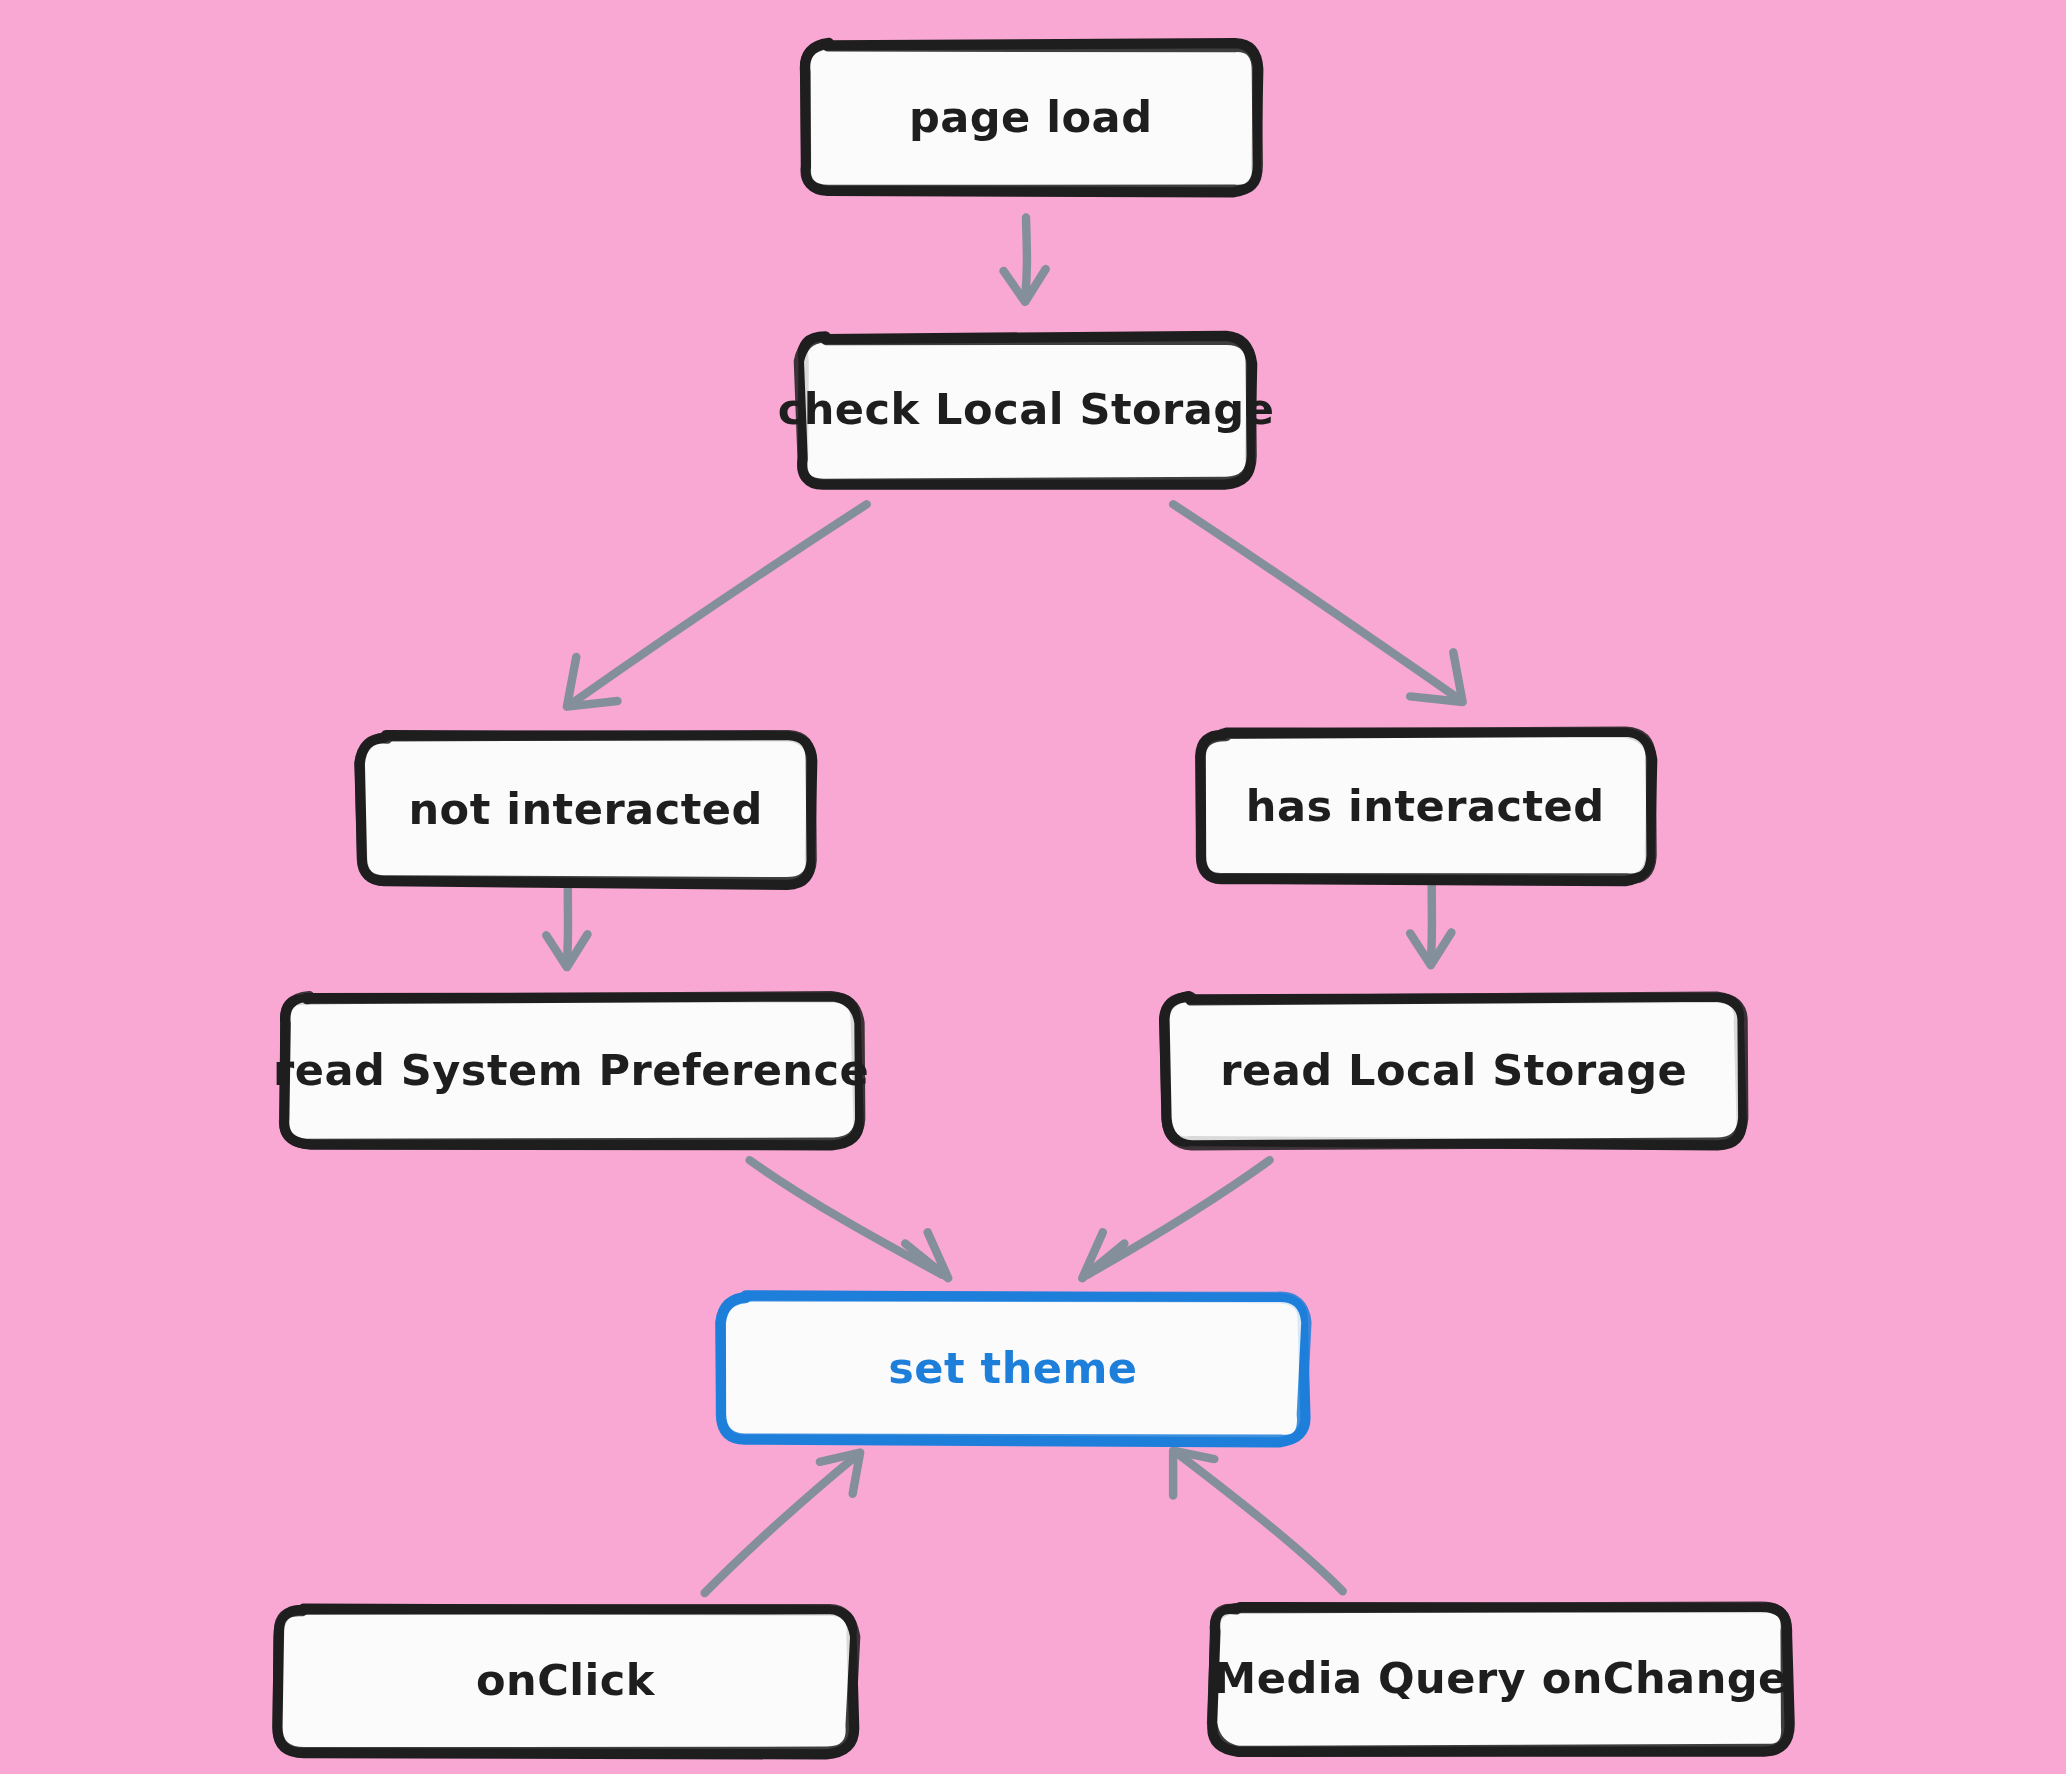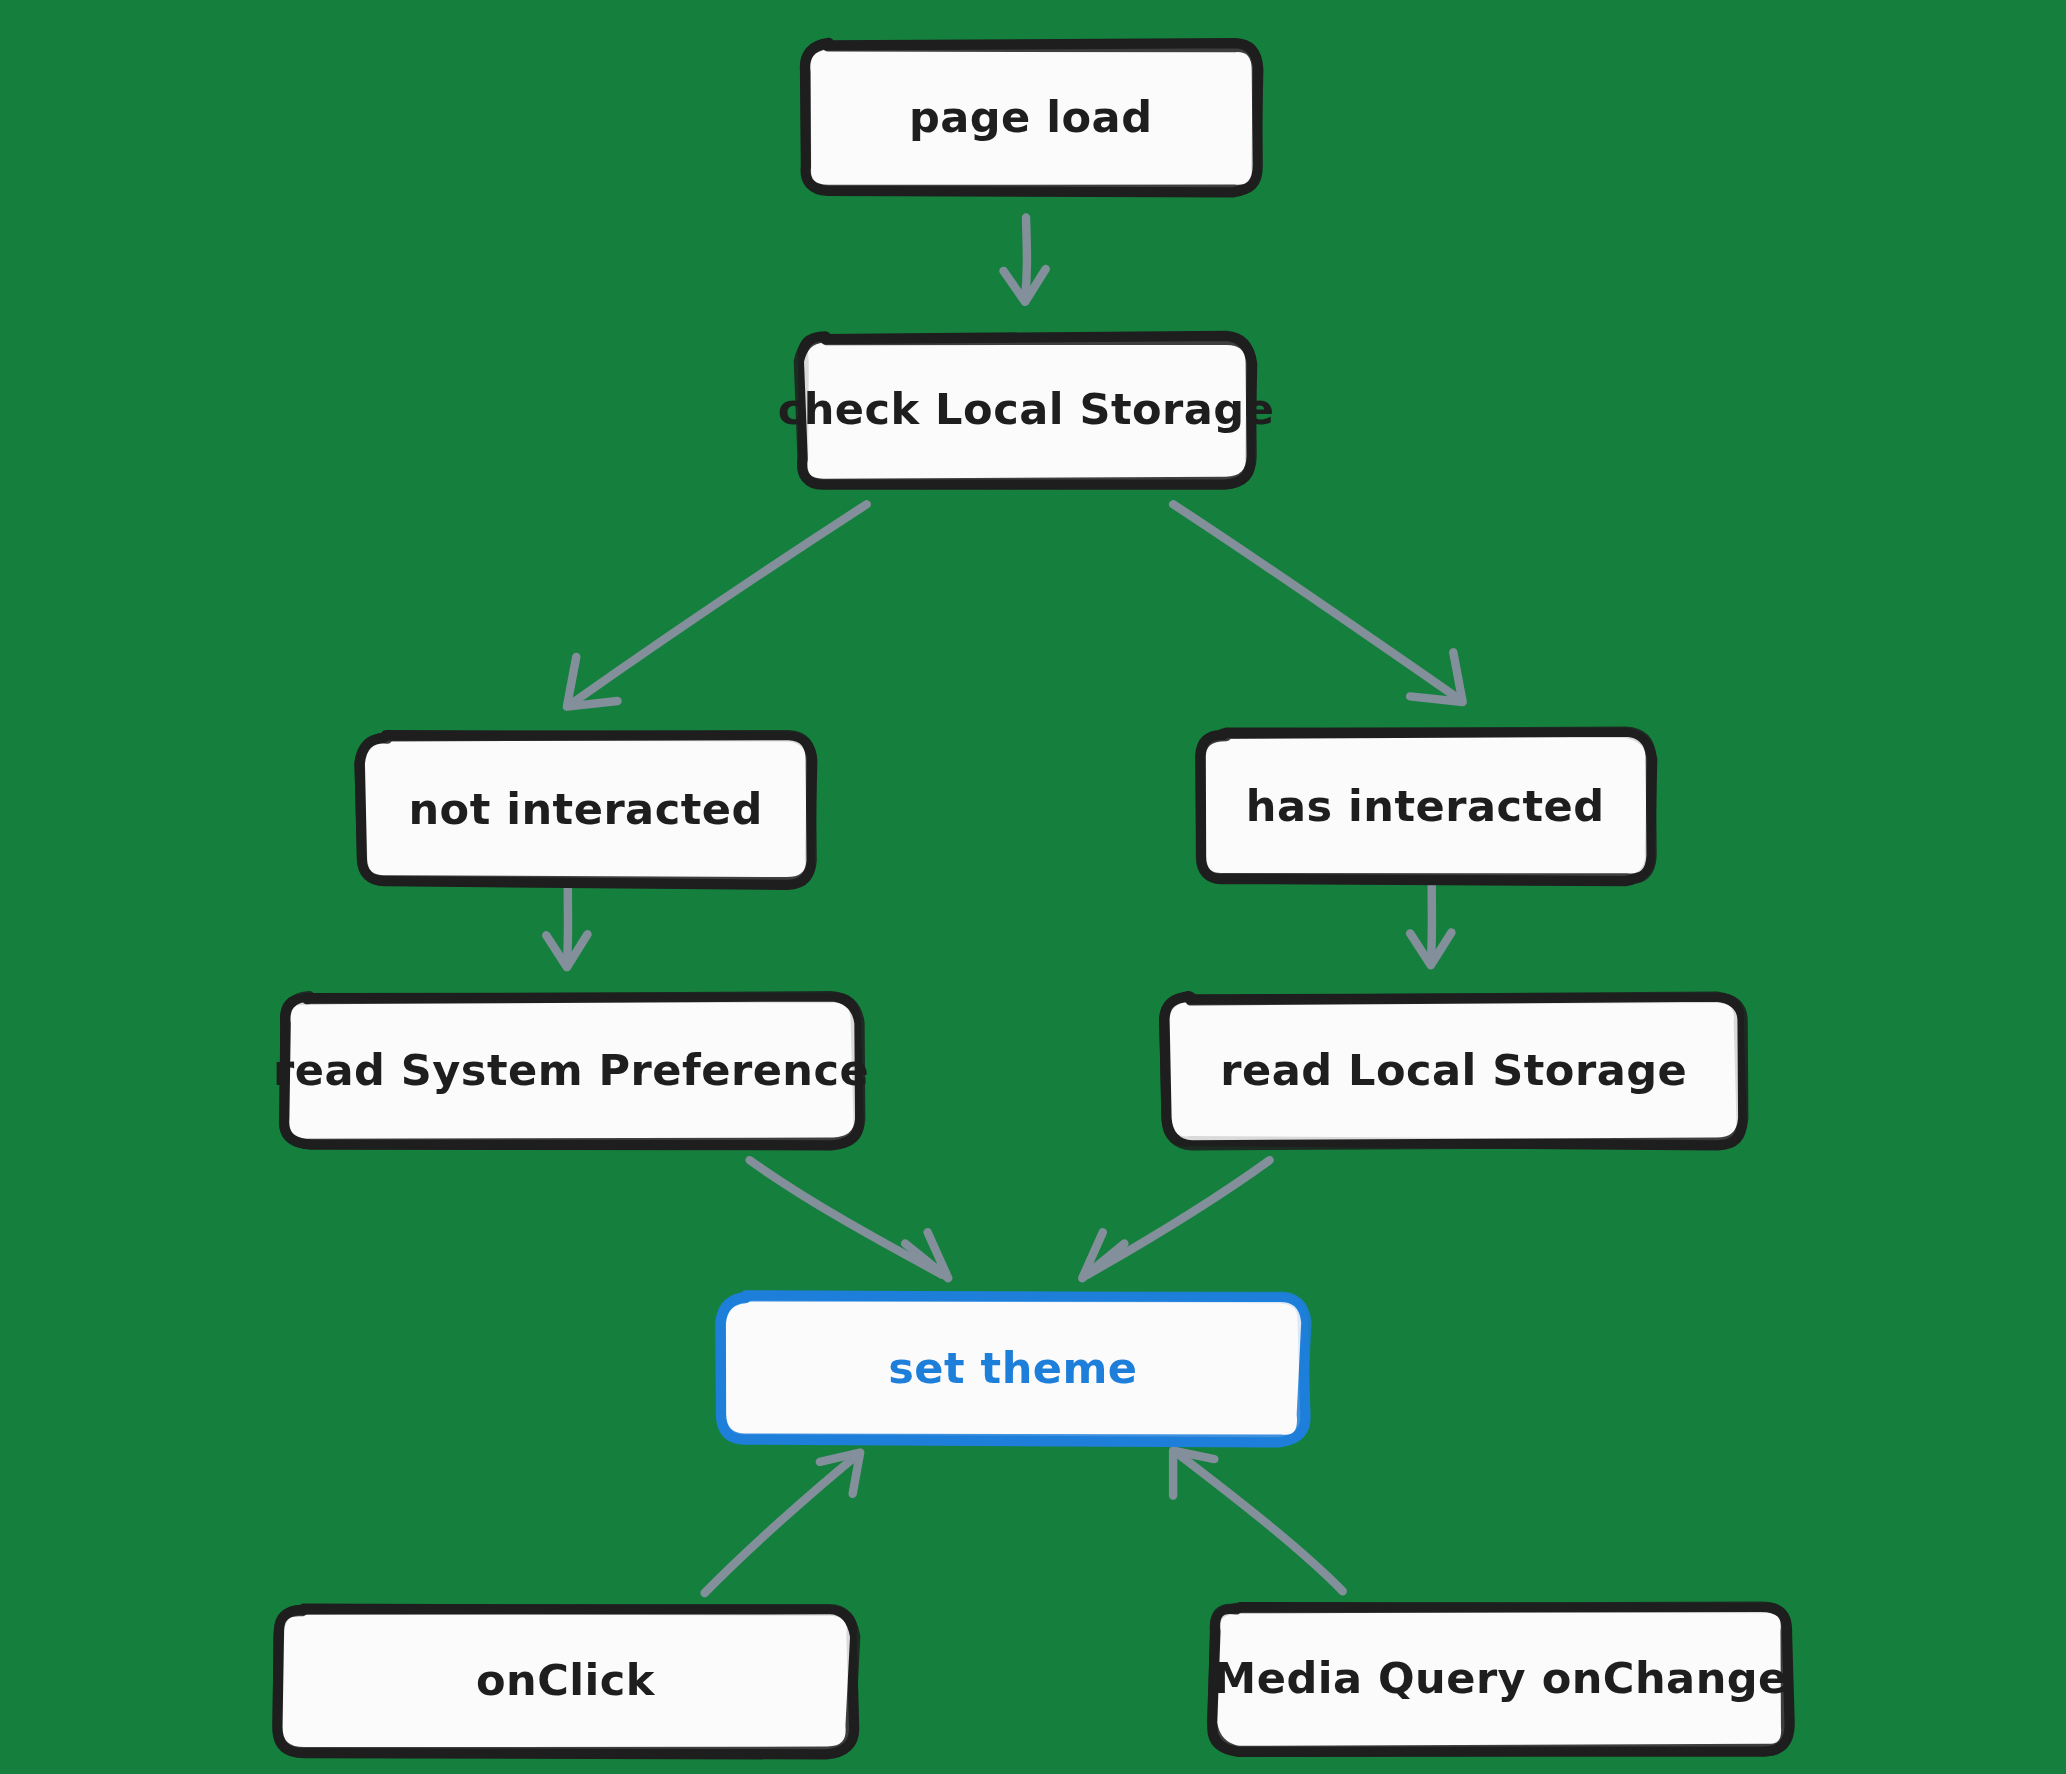--- a/index.html
+++ b/index.html
@@ -6,21 +6,21 @@
   html, body {
     margin: 0;
     padding: 0;
     background: #f6f7f9;
     font-family: "Liberation Sans", sans-serif;
   }
   #canvas-wrap {
     position: relative;
     width: 2067px;
     height: 1775px;
-    background: #15803d;
+    background: #f9a8d4;
     overflow: hidden;
   }
   #diagram-svg {
     position: absolute;
     inset: 0;
     width: 2067px;
     height: 1775px;
     display: block;
   }
   .node-label {

